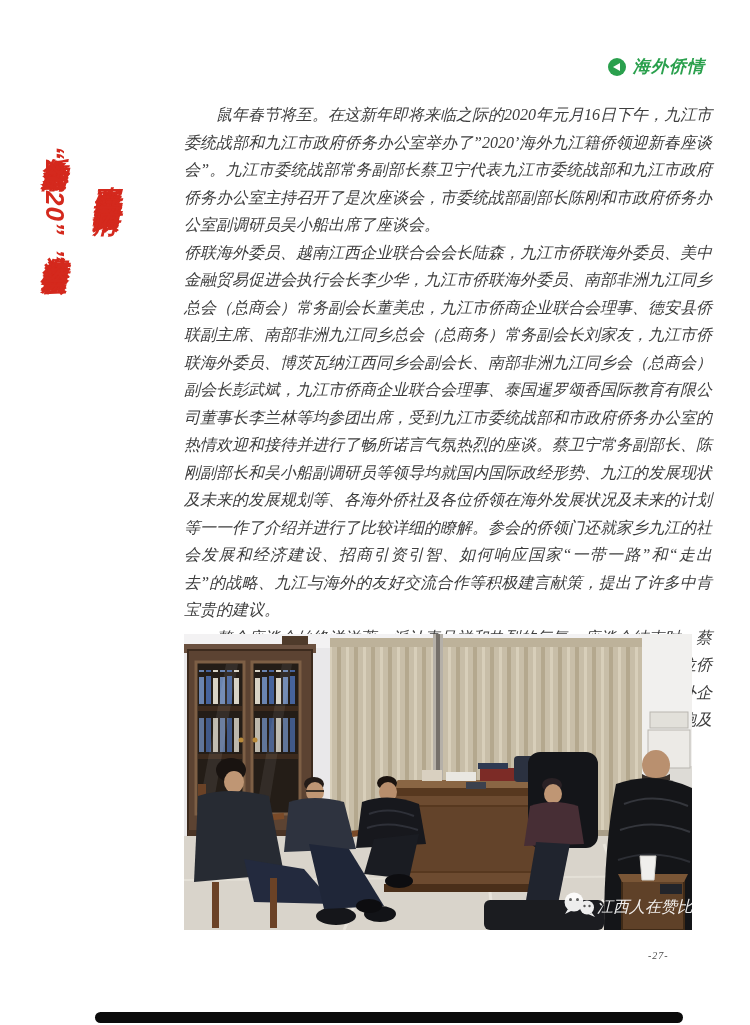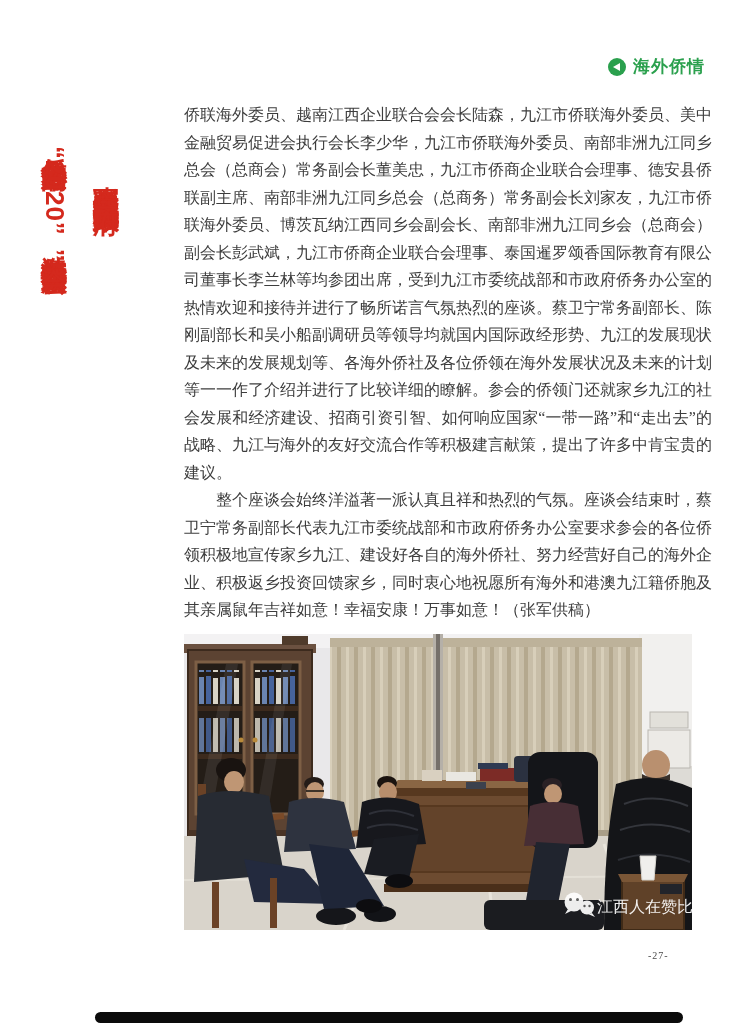--- a/index.html
+++ b/index.html
@@ -1,17 +1,17 @@
 <!DOCTYPE html>
 <html><head>
 <meta charset="utf-8">
 <style>
   html,body{margin:0;padding:0;background:#ffffff;}
   .page{position:relative;width:750px;height:1025px;background:#ffffff;overflow:hidden;
-        font-family:"Liberation Serif","DejaVu Serif",serif;}
+        font-family:"Liberation Serif","DejaVu Serif",serif;font-style:italic;}
 
   
   .section-tag{position:absolute;left:608px;top:55px;display:flex;align-items:center;gap:7px;}
   .tag-circle{width:18px;height:18px;border-radius:50%;background:#2aa04d;position:relative;}
   .tag-circle .tri{position:absolute;left:5px;top:5px;width:0;height:0;
       border-top:4px solid transparent;border-bottom:4px solid transparent;border-right:7px solid #ffffff;}
   .tag-label{font-family:"Liberation Sans","DejaVu Sans",sans-serif;font-weight:700;
       font-size:17px;color:#2aa04d;letter-spacing:1px;}
 
   
@@ -49,20 +49,21 @@
     <div class="tag-circle">
         <div class="tri"></div>
       </div>
     <div class="tag-label">海外侨情</div>
   </div>
 
   <div class="vtitle col1">张军会长率团出席九江市委统战部和九江市人民政府</div>
   <div class="vtitle col2">侨务办公室举办的“2020”海外九江籍侨领迎新春座谈会”</div>
 
   <div class="article">
+    <p class="indent">鼠年春节将至。在这新年即将来临之际的2020年元月16日下午，九江市委统战部和九江市政府侨务办公室举办了”2020’海外九江籍侨领迎新春座谈会”。九江市委统战部常务副部长蔡卫宁代表九江市委统战部和九江市政府侨务办公室主持召开了是次座谈会，市委统战部副部长陈刚和市政府侨务办公室副调研员吴小船出席了座谈会。</p>
     <p>侨联海外委员、越南江西企业联合会会长陆森，九江市侨联海外委员、美中金融贸易促进会执行会长李少华，九江市侨联海外委员、南部非洲九江同乡总会（总商会）常务副会长董美忠，九江市侨商企业联合会理事、德安县侨联副主席、南部非洲九江同乡总会（总商务）常务副会长刘家友，九江市侨联海外委员、博茨瓦纳江西同乡会副会长、南部非洲九江同乡会（总商会）副会长彭武斌，九江市侨商企业联合会理事、泰国暹罗颂香国际教育有限公司董事长李兰林等均参团出席，受到九江市委统战部和市政府侨务办公室的热情欢迎和接待并进行了畅所诺言气氛热烈的座谈。蔡卫宁常务副部长、陈刚副部长和吴小船副调研员等领导均就国内国际政经形势、九江的发展现状及未来的发展规划等、各海外侨社及各位侨领在海外发展状况及未来的计划等一一作了介绍并进行了比较详细的瞭解。参会的侨领门还就家乡九江的社会发展和经济建设、招商引资引智、如何响应国家“一带一路”和“走出去”的战略、九江与海外的友好交流合作等积极建言献策，提出了许多中肯宝贵的建议。</p>
     <p class="indent">整个座谈会始终洋溢著一派认真且祥和热烈的气氛。座谈会结束时，蔡卫宁常务副部长代表九江市委统战部和市政府侨务办公室要求参会的各位侨领积极地宣传家乡九江、建设好各自的海外侨社、努力经营好自己的海外企业、积极返乡投资回馈家乡，同时衷心地祝愿所有海外和港澳九江籍侨胞及其亲属鼠年吉祥如意！幸福安康！万事如意！（张军供稿）</p>
   </div>
 
   <div class="photo">
     <svg width="508" height="296" viewBox="0 0 508 296" xmlns="http://www.w3.org/2000/svg">
       <defs>
         <pattern id="folds" width="17" height="200" patternUnits="userSpaceOnUse">
           <rect width="17" height="200" fill="#c8bea8"></rect>
           <rect x="0" width="4" height="200" fill="#b4a88e"></rect>

